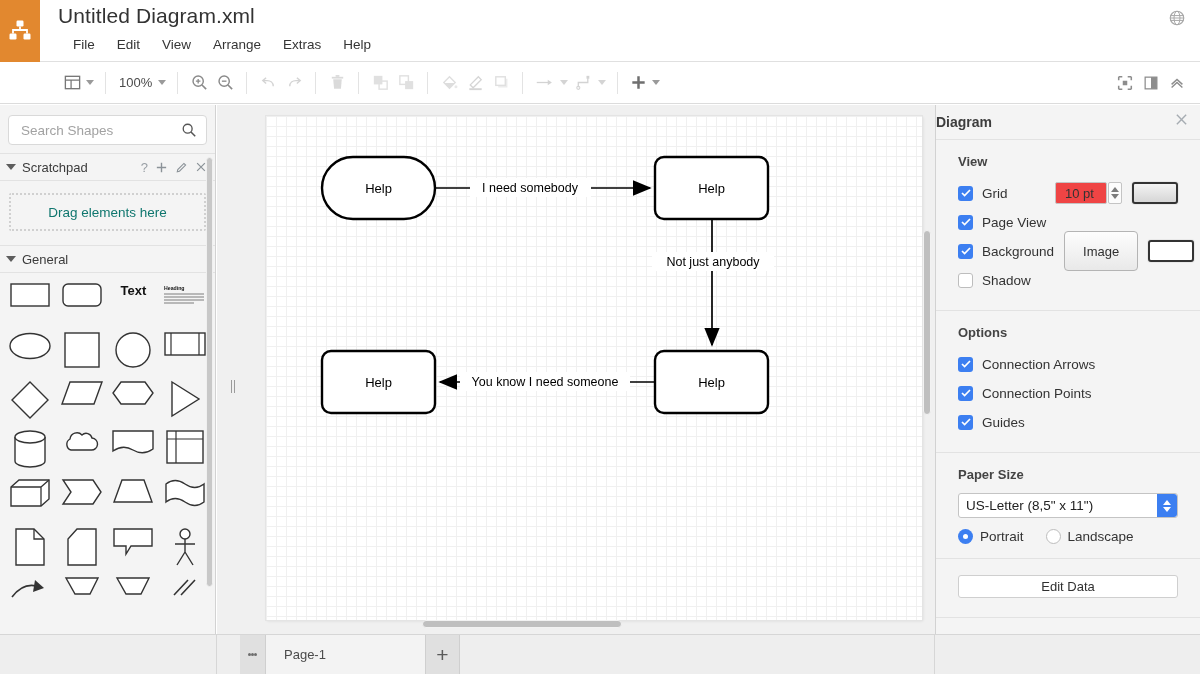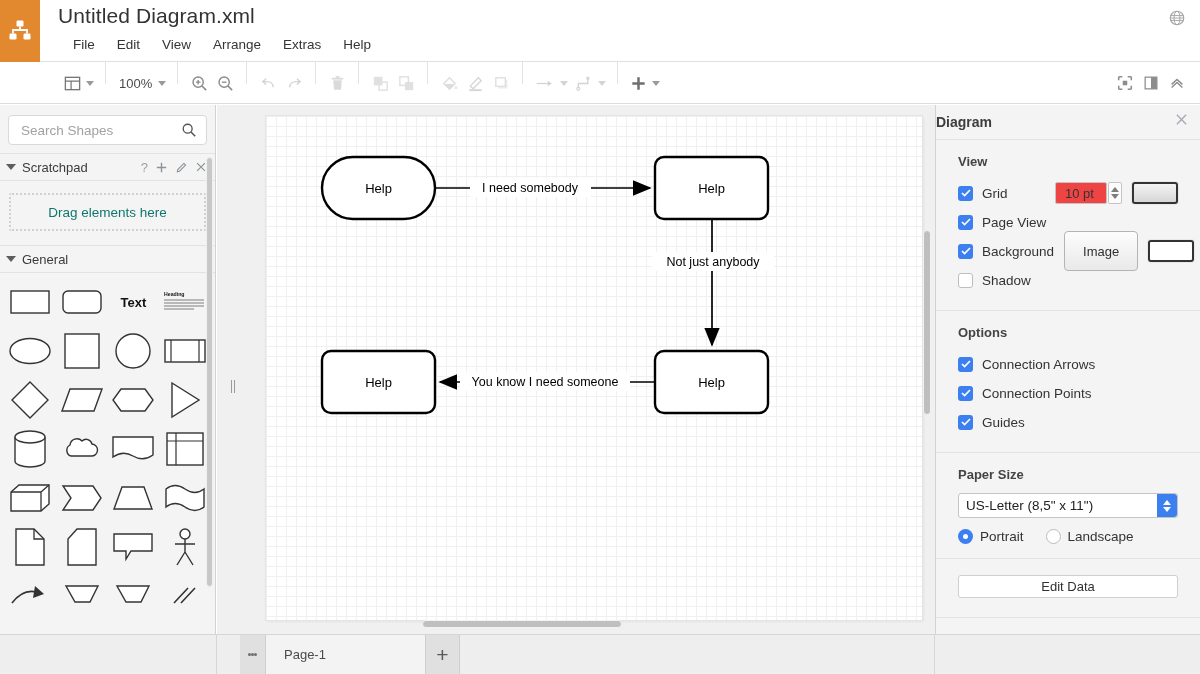--- a/index.html
+++ b/index.html
@@ -36,21 +36,21 @@
   }
   .globe-btn {
     position: absolute; right: 12px; top: 7px; width: 22px; height: 22px;
     display: flex; align-items: center; justify-content: center; cursor: pointer;
   }
 
   
   .toolbar {
     position: absolute; left: 0; top: 62px; width: 1200px; height: 42px;
     background: #ffffff; border-bottom: 1px solid #dcdcdc;
-    display: flex; 
+    display: flex; align-items: center;
   }
   .tb-group { display: flex; align-items: center; height: 42px; padding: 0 6px; }
   .tb-sep { width: 1px; height: 22px; background: #e3e3e3; margin: 0 2px; }
   .tb-btn {
     display: flex; align-items: center; justify-content: center;
     min-width: 26px; height: 26px; padding: 0 3px; cursor: pointer; border-radius: 2px;
   }
   .tb-btn.disabled { opacity: .42; }
   .caret {
     width: 0; height: 0; margin-left: 4px;
@@ -96,21 +96,21 @@
     border: 2px dotted #d0d0d0; border-radius: 2px;
     display: flex; align-items: center; justify-content: center;
     font-size: 13.5px; color: #0f766e; background: #f4f4f4;
   }
 
   .shape-grid {
     display: grid; grid-template-columns: repeat(4, 1fr);
     padding: 10px 4px 0 4px; row-gap: 11px;
   }
   .shape-cell {
-    height: 38px; display: flex; align-items: center; justify-content: center; cursor: pointer;
+    height: 38px; display: flex; justify-content: center; cursor: pointer;
   }
   .shape-cell svg { display: block; overflow: visible; }
   .txt-shape { font-size: 13px; color: #111; font-weight: 600; }
 
   .sb-scroll {
     position: absolute; right: 2px; top: 52px; width: 7px; height: 430px;
     background: #c8c8c8; border-radius: 4px; border: 1px solid #f0f0f0;
   }
 
   .more-shapes {

